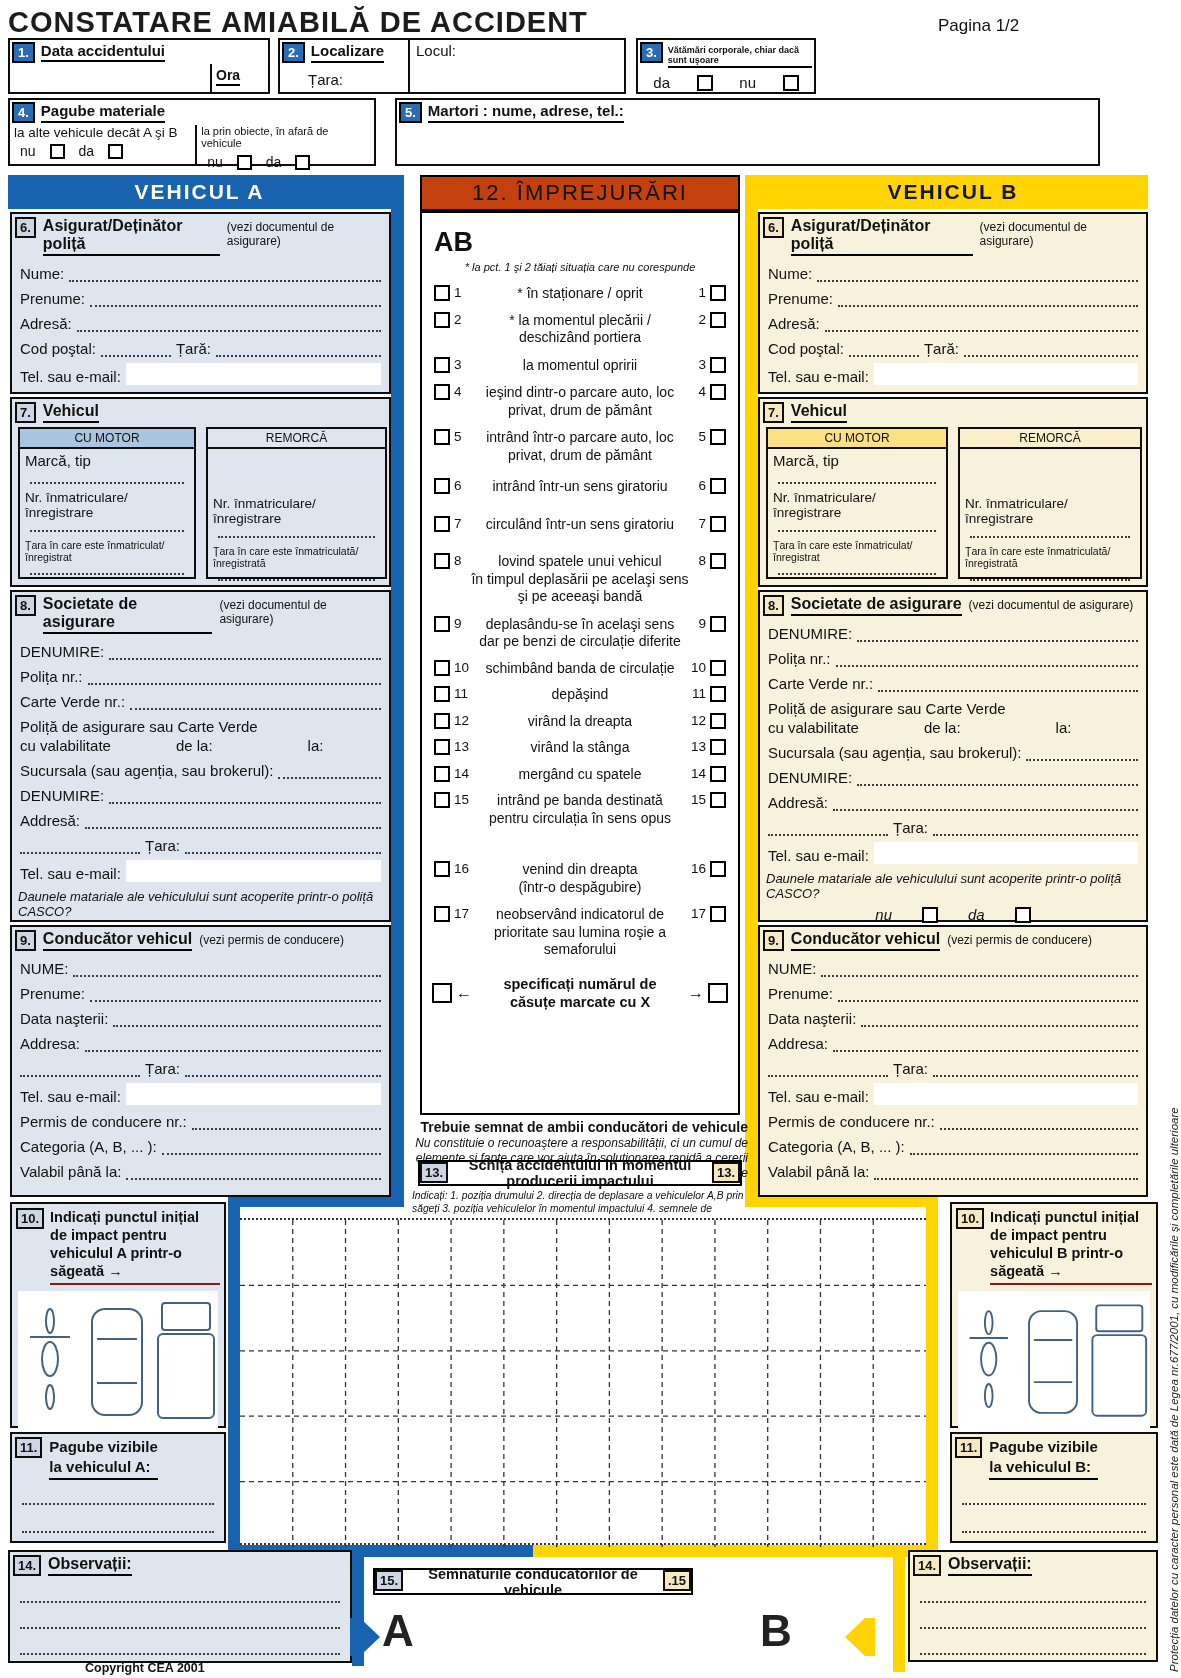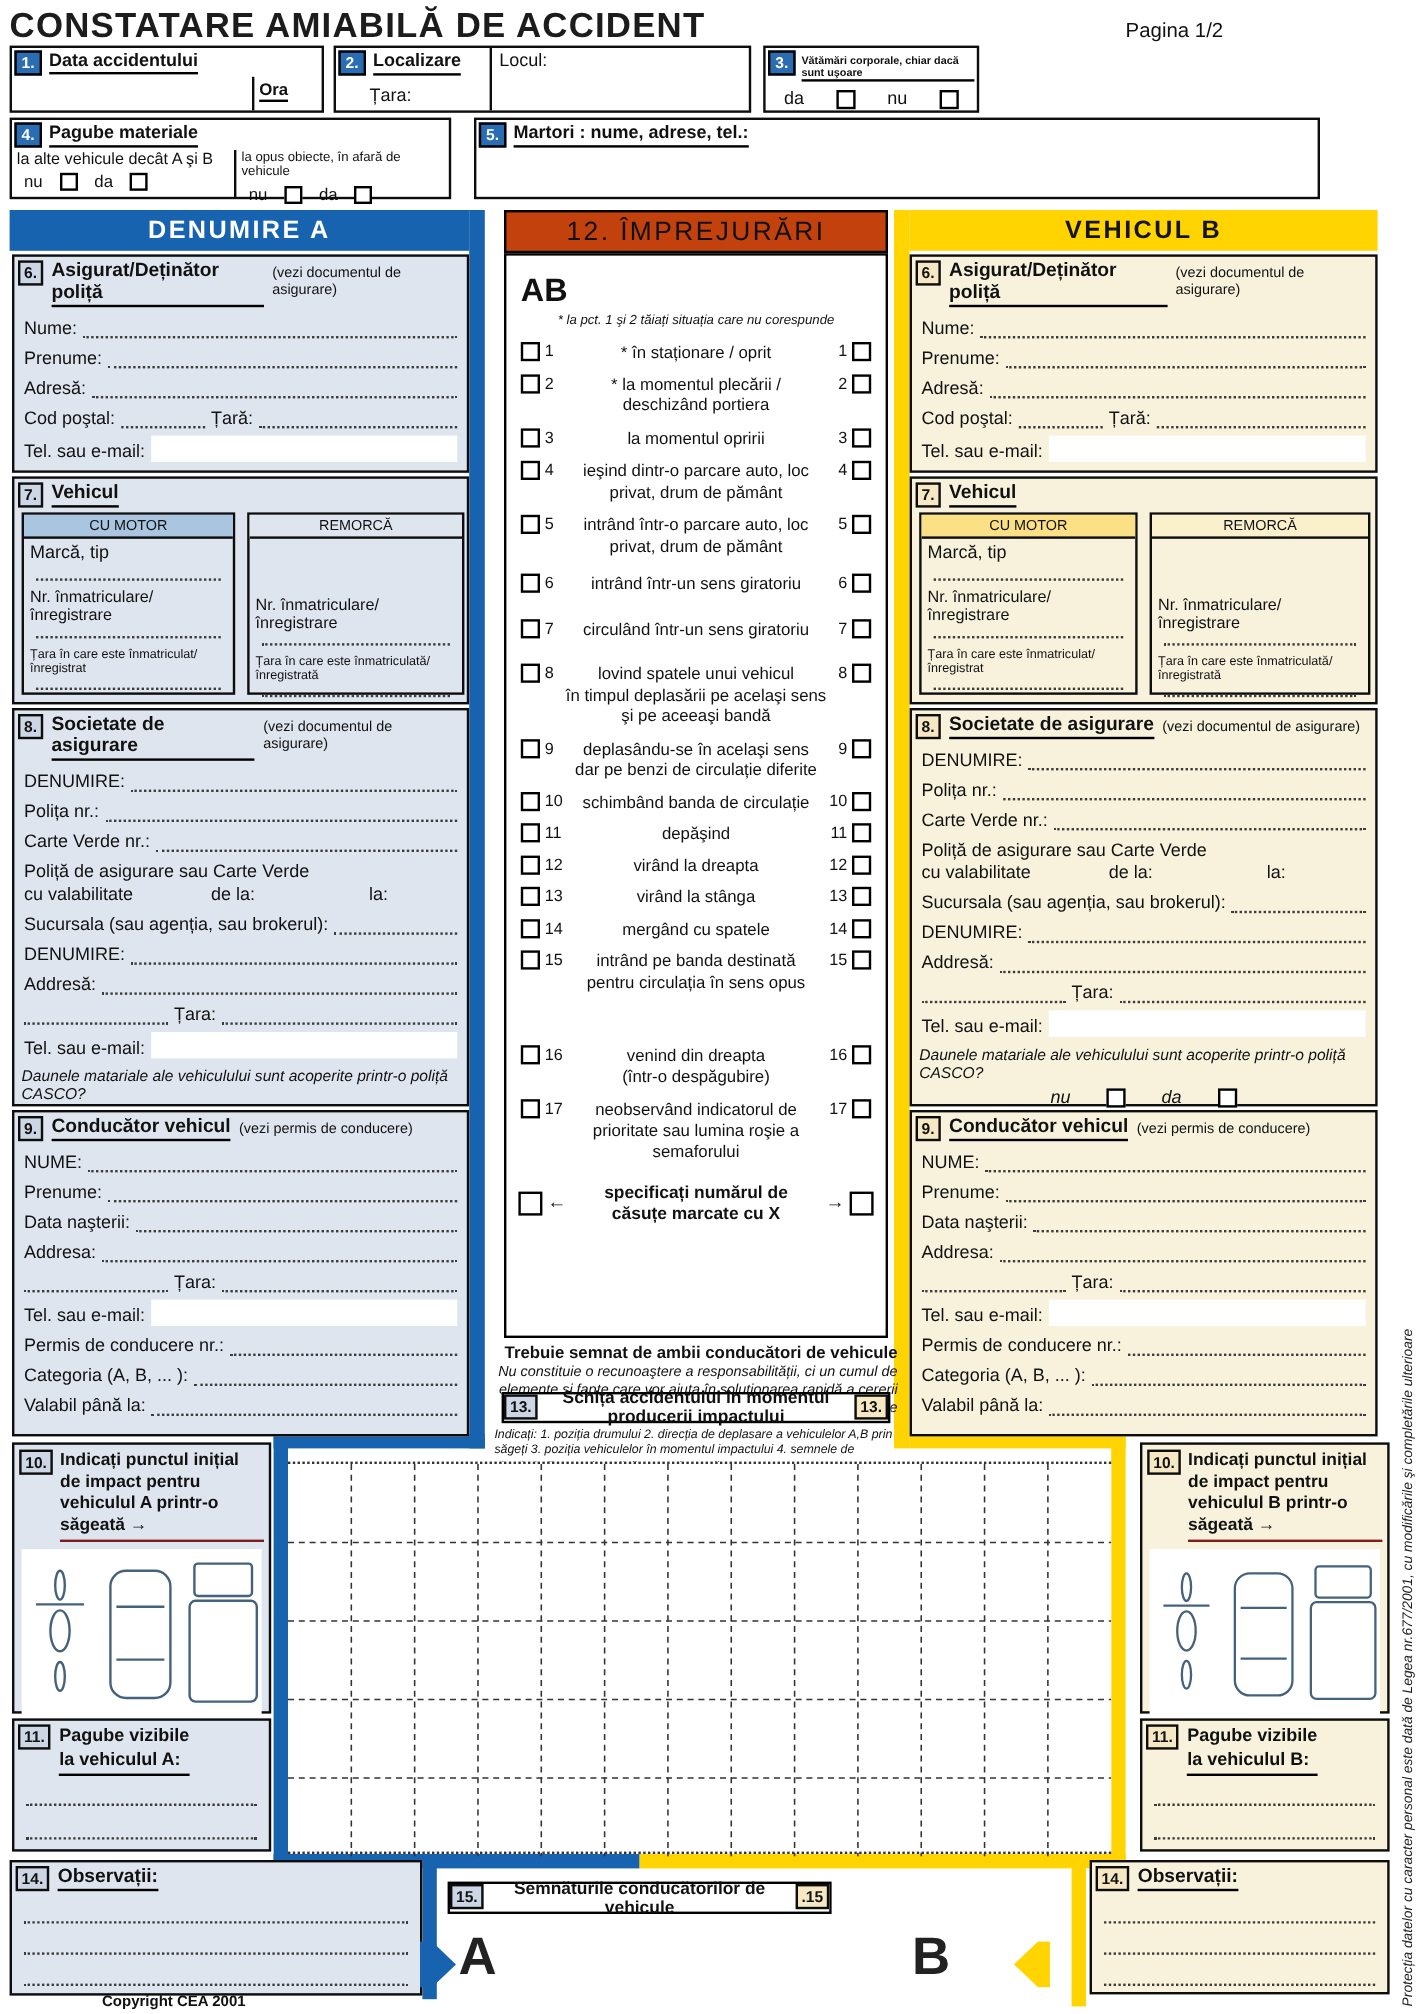--- a/index.html
+++ b/index.html
@@ -52,21 +52,21 @@
   .c-side { display:flex; gap:4px; align-items:flex-start; }
   .c-num { font-size:13.5px; line-height:16px; }
   .c-text { flex:1; text-align:center; font-size:14px; white-space:pre-line; line-height:1.25; padding:0 2px; }
   #circ-list .circ:nth-child(3) { margin-top:10px; }
   #circ-list .circ:nth-child(4) { margin-top:10px; }
   #circ-list .circ:nth-child(5) { margin-top:10px; }
   #circ-list .circ:nth-child(6) { margin-top:14px; }
   #circ-list .circ:nth-child(7) { margin-top:20px; }
   #circ-list .circ:nth-child(8) { margin-top:20px; }
   #circ-list .circ:nth-child(9) { margin-top:10px; }
-  #circ-list .circ:nth-child(16) { margin-top:44px; }
+  #circ-list .circ:nth-child(16) { margin-top:34px; }
   #circ-list .circ:nth-child(17) { margin-top:10px; }
   .spec-row { display:flex; align-items:center; padding:0 6px; margin-top:16px; gap:4px; }
   .cb-big { width:20px; height:20px; border:2px solid #000; background:#fff; }
   .spec-arrow { font-size:16px; font-weight:bold; }
   .spec-text { flex:1; text-align:center; font-weight:bold; font-size:14.5px; white-space:pre-line; line-height:1.3; }
 
   .sign-note { left:412px; top:1119px; width:336px; text-align:right; }
   .sign-note .b { font-weight:bold; font-size:14px; }
   .sign-note .i { font-style:italic; font-size:12px; line-height:1.25; margin-top:1px; }
   .bar { position:absolute; border:2px solid #000; background:#fff; display:flex; align-items:stretch; }
@@ -151,21 +151,21 @@
       <div style="flex:1.05;padding:0 4px;">
         <div style="font-size:13.5px;">la alte vehicule decât A şi B</div>
         <div style="display:flex;gap:14px;align-items:center;margin:3px 0 0 6px;font-size:14px;">
           <span>nu</span>
           <span class="cb cb-sm"></span>
           <span>da</span>
           <span class="cb cb-sm"></span>
         </div>
       </div>
       <div style="flex:1;border-left:2px solid #0d0d0d;padding:0 4px;">
-        <div style="font-size:11px;">la opus obiecte, în afară de vehicule</div>
+        <div style="font-size:11px;">la prin obiecte, în afară de vehicule</div>
         <div style="display:flex;gap:14px;align-items:center;margin:5px 0 0 6px;font-size:14px;">
           <span>nu</span>
           <span class="cb cb-sm"></span>
           <span>da</span>
           <span class="cb cb-sm"></span>
         </div>
       </div>
     </div>
   </div>
 
@@ -180,21 +180,21 @@
   <div class="stripe blue" style="left:228px;top:1195px;width:176px;height:12px;"></div>
   <div class="stripe blue" style="left:228px;top:1195px;width:12px;height:362px;"></div>
   <div class="stripe blue" style="left:228px;top:1545px;width:305px;height:12px;"></div>
   <div class="stripe blue" style="left:352px;top:1550px;width:12px;height:116px;"></div>
   <div class="stripe yellow" style="left:745px;top:175px;width:13px;height:1032px;"></div>
   <div class="stripe yellow" style="left:758px;top:1195px;width:180px;height:12px;"></div>
   <div class="stripe yellow" style="left:926px;top:1195px;width:12px;height:362px;"></div>
   <div class="stripe yellow" style="left:533px;top:1545px;width:405px;height:12px;"></div>
   <div class="stripe yellow" style="left:893px;top:1550px;width:12px;height:122px;"></div>
 
-  <div class="band band-a" style="left:8px;top:175px;width:383px;">DENUMIRE A</div>
+  <div class="band band-a" style="left:8px;top:175px;width:383px;">VEHICUL A</div>
   <div class="band band-b" style="left:758px;top:175px;width:390px;">VEHICUL B</div>
 
   <div class="abox" style="left:10px;top:212px;width:381px;height:182px;">
     <div class="strow">
       <span class="badge">6.</span>
       <span class="sec-title u">Asigurat/Deținător poliță</span>
       <span class="sec-hint">(vezi documentul de asigurare)</span>
     </div>
     <div class="frow">
         <span>Nume:</span>

